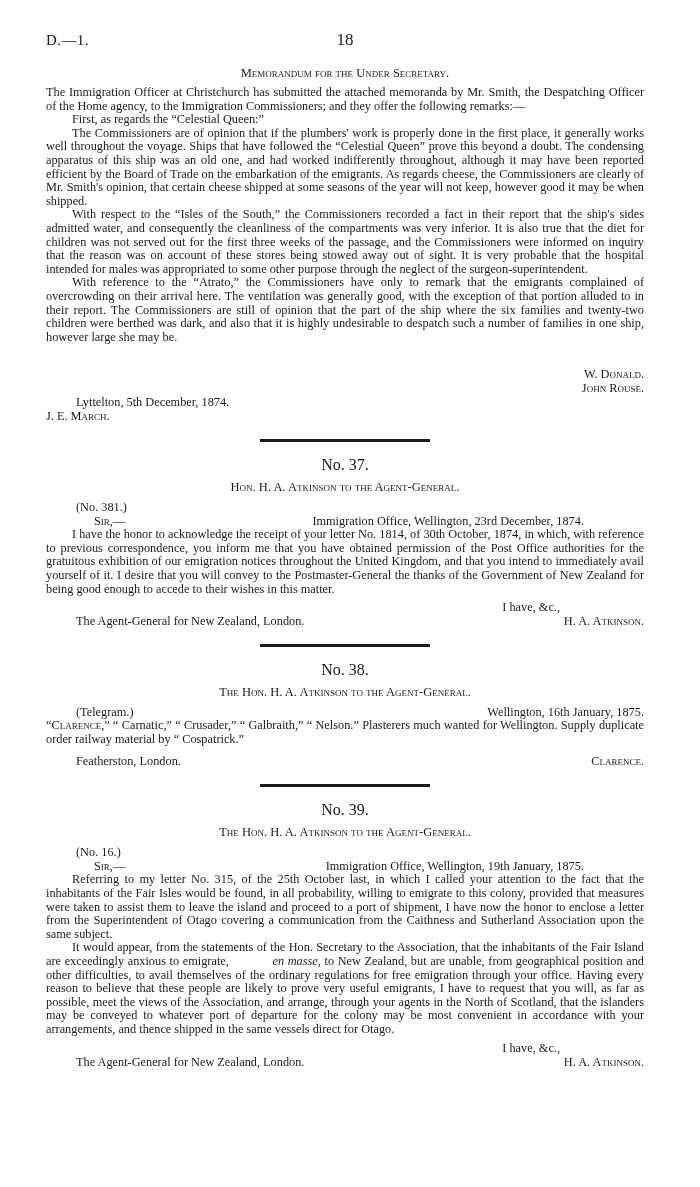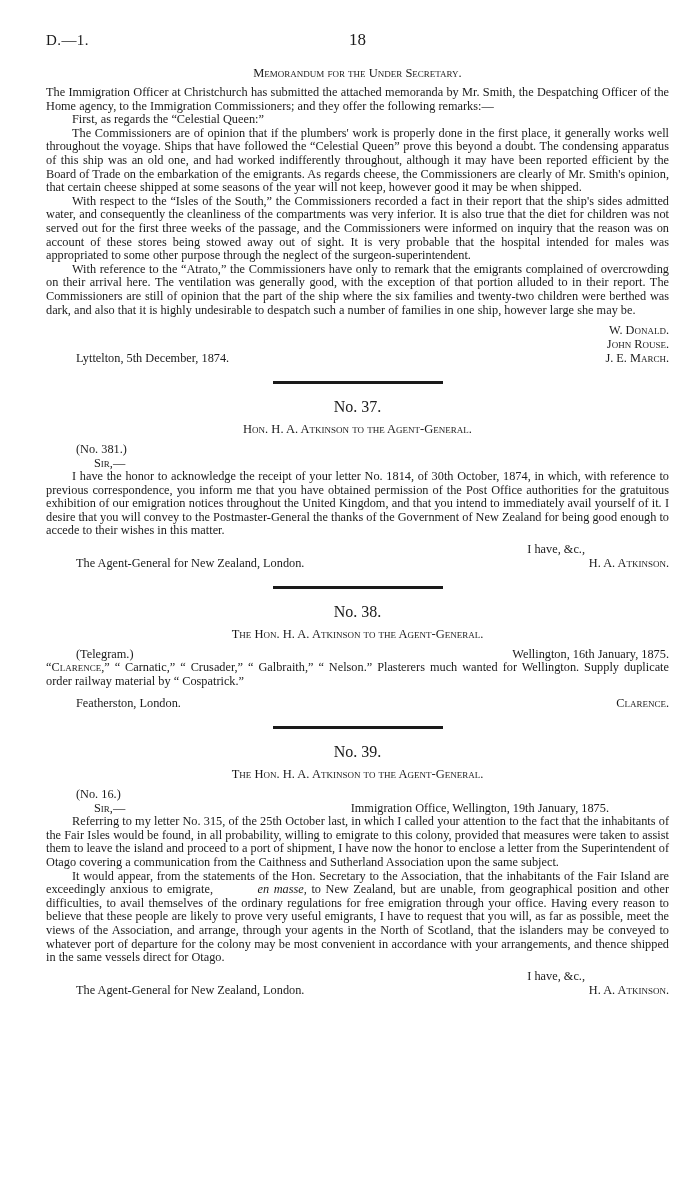--- a/index.html
+++ b/index.html
@@ -11,21 +11,21 @@
     width: 700px;
     height: 1187px;
     font-family: "Liberation Serif", serif;
     color: #1a1a1a;
   }
   .page {
     position: relative;
     width: 700px;
     height: 1187px;
     box-sizing: border-box;
-    padding: 30px 31px 20px 46px;
+    padding: 30px 56px 20px 46px;
   }
   .header-row {
     display: flex;
     align-items: baseline;
     margin-bottom: 16px;
   }
   .header-left {
     font-size: 15px;
     letter-spacing: 0.4px;
     width: 160px;
@@ -50,30 +50,31 @@
     font-size: 12.3px;
     line-height: 13.6px;
     margin: 0;
     text-align: justify;
     text-justify: inter-word;
   }
   p.indent {
     text-indent: 26px;
   }
   .sign-block {
-    margin-top: 6px;
+    margin-top: 23px;
     font-size: 12.3px;
     line-height: 14px;
     text-align: right;
   }
   .place-line {
     display: flex;
     justify-content: space-between;
     font-size: 12.3px;
     line-height: 14px;
+    flex-direction: column;
   }
   .place-left {
     padding-left: 30px;
   }
   .rule {
     width: 170px;
     height: 3px;
     background: #1a1a1a;
     margin: 16px auto 14px auto;
   }
@@ -164,20 +165,21 @@
 
   <div class="rule"></div>
   <div class="sec-no">No. 37.</div>
   <div class="sec-title sc">Hon. H. A. Atkinson to the Agent-General.</div>
   <div class="meta-row">
     <div class="meta-left">(No. 381.)</div>
     <div></div>
   </div>
   <div class="sir">
     <div class="sir-label">Sir,—</div>
+    <div class="sir-right">Immigration Office, Wellington, 23rd December, 1874.</div>
   </div>
   <p class="body indent">I have the honor to acknowledge the receipt of your letter No. 1814, of 30th October, 1874, in which, with reference to previous correspondence, you inform me that you have obtained permission of the Post Office authorities for the gratuitous exhibition of our emigration notices throughout the United Kingdom, and that you intend to immediately avail yourself of it. I desire that you will convey to the Postmaster-General the thanks of the Government of New Zealand for being good enough to accede to their wishes in this matter.</p>
   <div class="closing">I have, &amp;c.,</div>
   <div class="addressee-row">
     <div class="addressee-left">The Agent-General for New Zealand, London.</div>
     <div class="addressee-right">H. A. Atkinson.</div>
   </div>
 
   <div class="rule"></div>
   <div class="sec-no">No. 38.</div>

